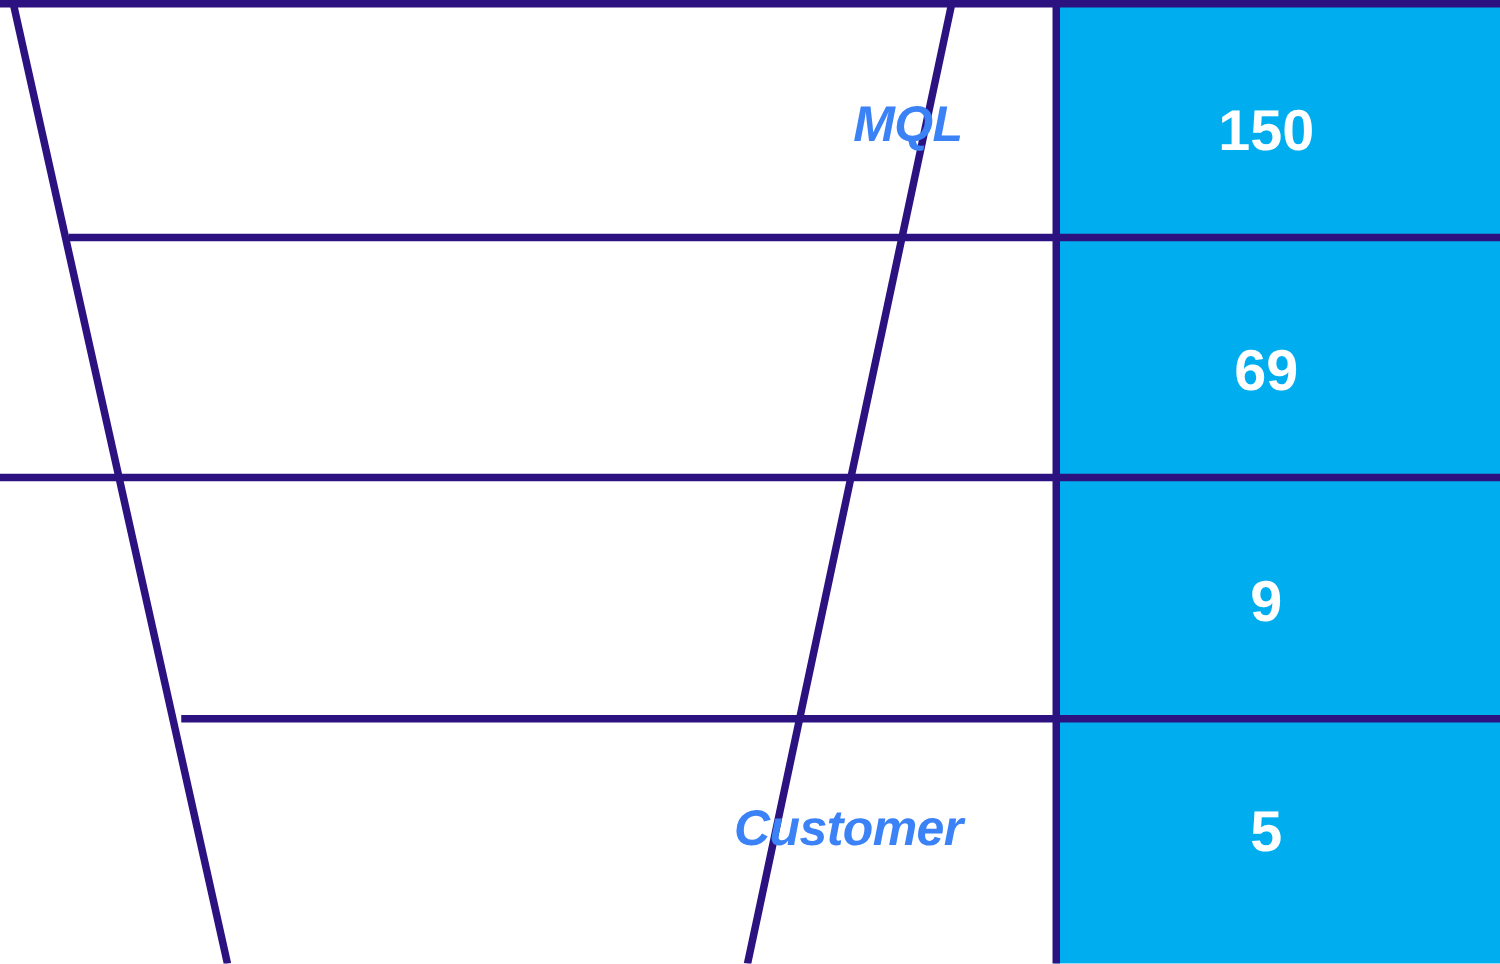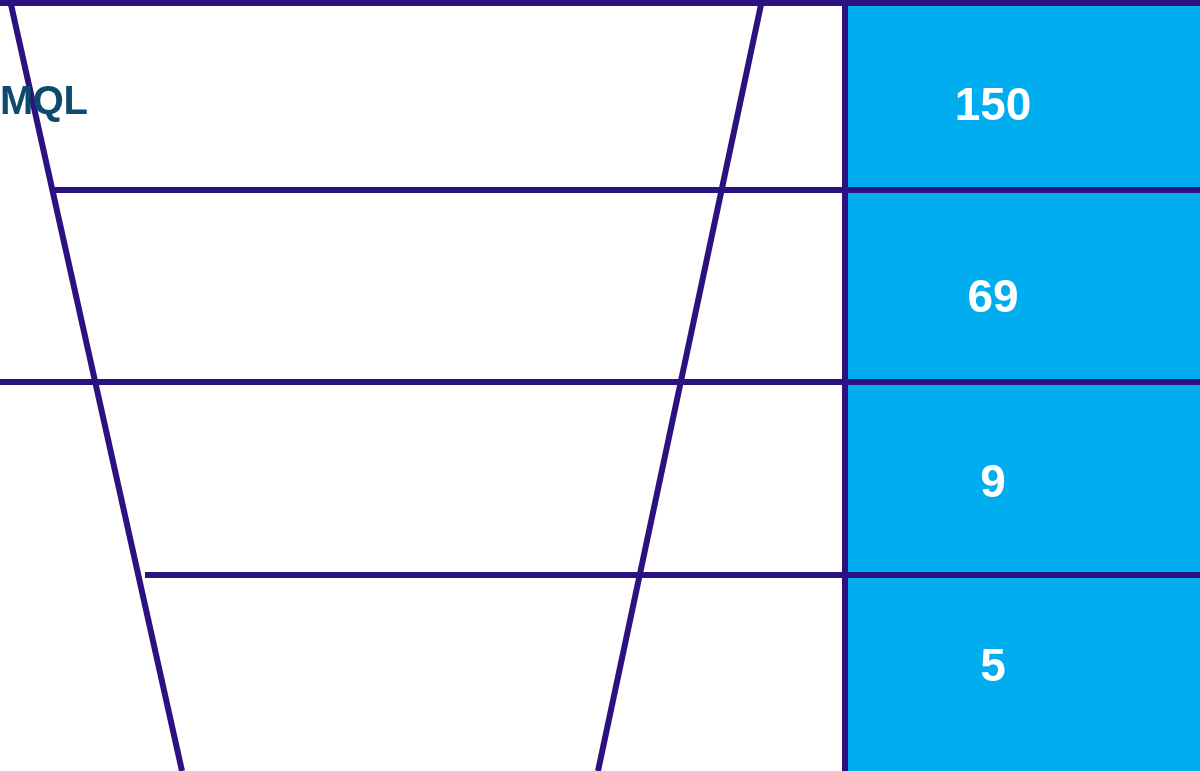--- a/index.html
+++ b/index.html
@@ -30,48 +30,50 @@
     left: 0;
     top: 0;
     width: 843px;
     height: 771px;
     pointer-events: none;
   }
   .stage-label {
     position: absolute;
     left: 0;
     width: 770px;
-    text-align: left;
+    text-align: right;
     font-weight: bold;
     font-size: 40px;
     letter-spacing: -0.5px;
-    color: #0c4a6e;
+    color: #3b82f6;
     font-family: "Liberation Sans", sans-serif;
     line-height: 1;
     transform: translateY(-50%);
+    font-style: italic;
   }
   .value-layer {
     position: absolute;
     left: 843px;
     top: 0;
     width: 357px;
     height: 771px;
     pointer-events: none;
   }
   .value-cell {
     position: absolute;
     left: 0;
     width: 300px;
     text-align: center;
     font-weight: bold;
     font-size: 46px;
     color: #ffffff;
     font-family: "Liberation Sans", sans-serif;
     line-height: 1;
     transform: translateY(-50%);
+    padding-left: 20px;
   }
 </style>
 </head>
 <body>
 
 <div id="funnel-chart">
 
   <svg id="funnel-svg" viewBox="0 0 1200 771" preserveAspectRatio="none" xmlns="http://www.w3.org/2000/svg">
 
     <g>
@@ -94,20 +96,21 @@
     <line x1="10" y1="0" x2="182" y2="771" stroke="#2B1280" stroke-width="6"></line>
 
     <line x1="762" y1="0" x2="598" y2="771" stroke="#2B1280" stroke-width="6"></line>
 
     <line x1="845" y1="0" x2="845" y2="771" stroke="#2B1280" stroke-width="6"></line>
 
   </svg>
 
   <div class="stage-label-layer">
     <div class="stage-label" style="top:100px;">MQL</div>
+    <div class="stage-label" style="top:663px;">Customer</div>
   </div>
 
   <div class="value-layer">
     <div class="value-cell" style="top:104px;">150</div>
     <div class="value-cell" style="top:296px;">69</div>
     <div class="value-cell" style="top:481px;">9</div>
     <div class="value-cell" style="top:665px;">5</div>
   </div>
 
 </div>

